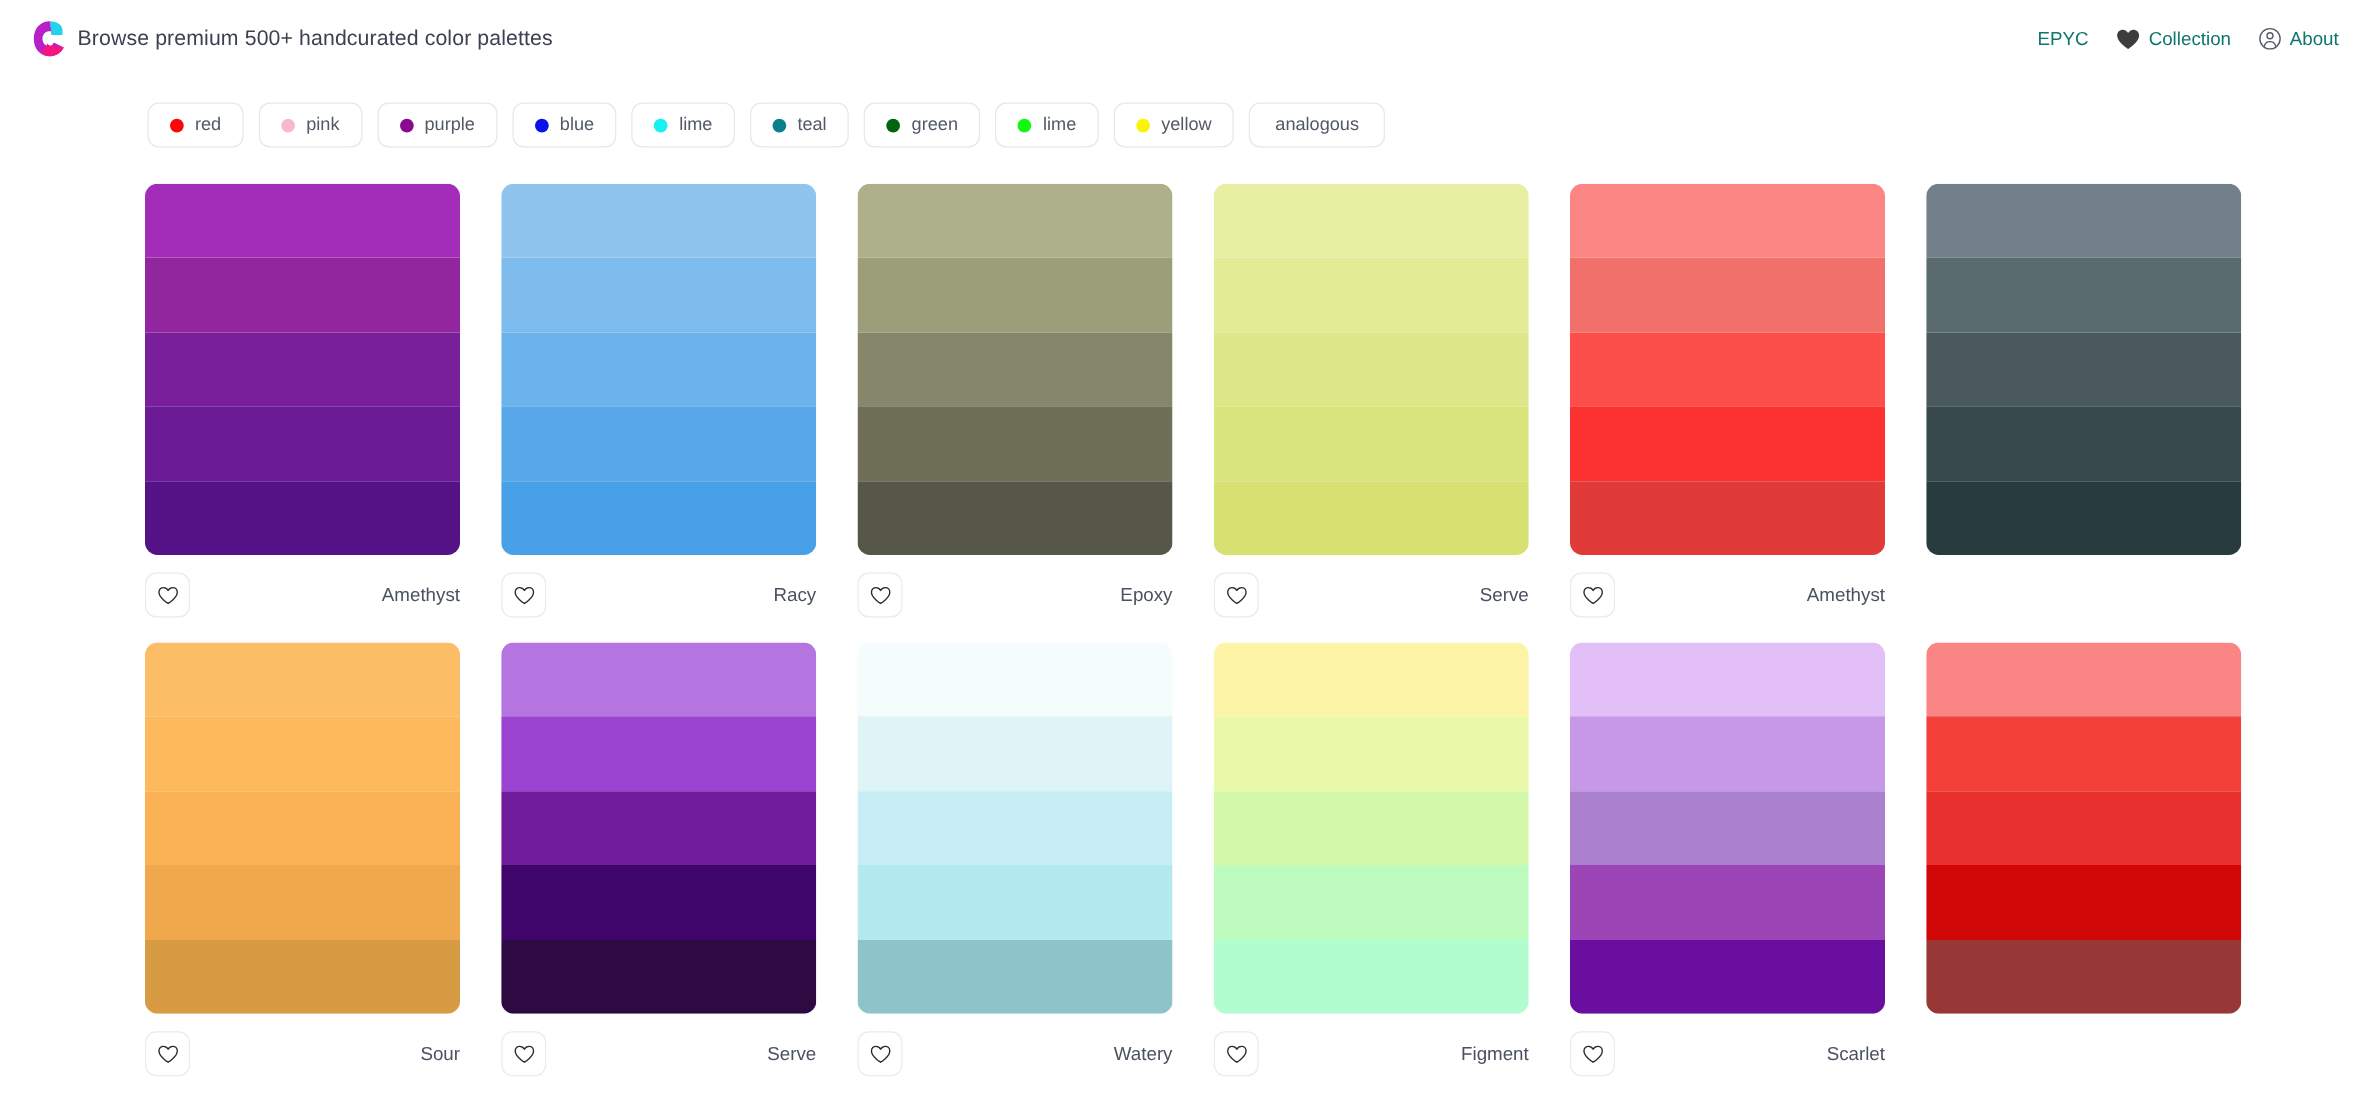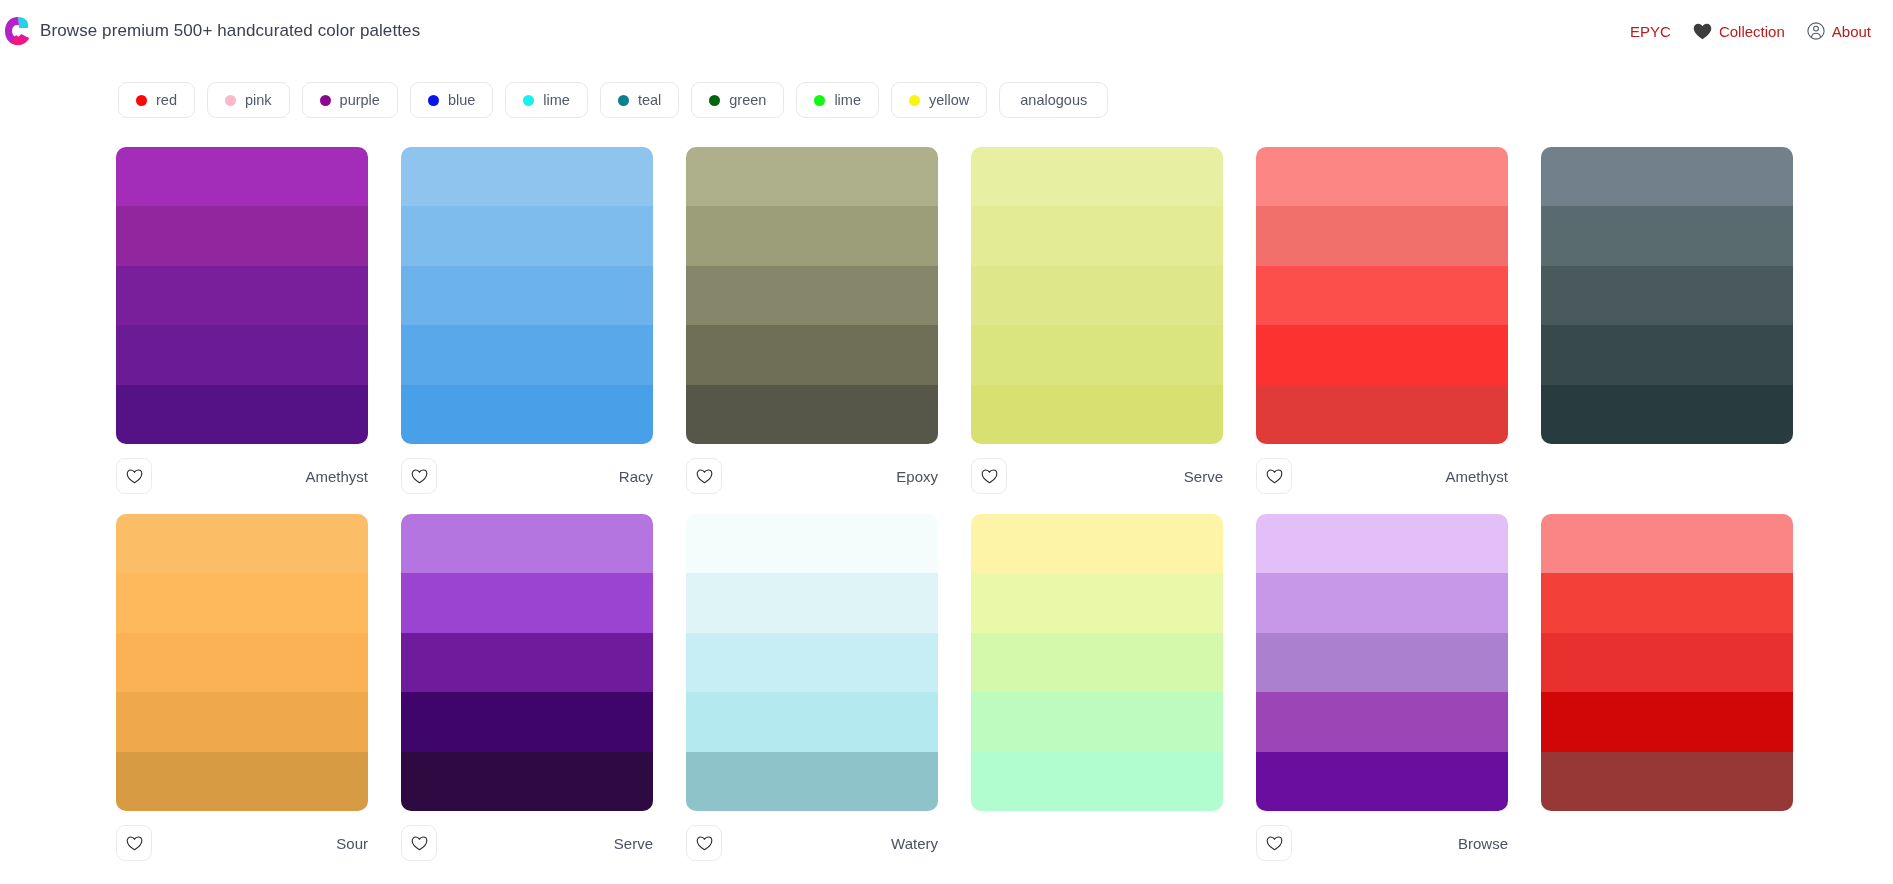--- a/index.html
+++ b/index.html
@@ -11,21 +11,21 @@
     font-family: "Liberation Sans", sans-serif;
     overflow: hidden;
   }
 
   
   .header {
     height: 62px;
     display: flex;
     align-items: center;
     justify-content: space-between;
-    padding: 0 22px 0 4px;
+    padding: 0 22px 0 26px;
   }
   .brand {
     display: flex;
     align-items: center;
     gap: 10px;
   }
   .logo {
     width: 26px;
     height: 30px;
     display: block;
@@ -45,21 +45,21 @@
     font-size: 15px;
     color: #4a5160;
   }
   .nav-item {
     display: flex;
     align-items: center;
     gap: 7px;
     cursor: pointer;
     white-space: nowrap;
   }
-  .nav-label { color: #b91c1c; }
+  .nav-label { color: #0f766e; }
   .nav-icon { display: block; }
 
   
   .chips {
     display: flex;
     align-items: flex-start;
     gap: 12px;
     padding: 20px 0 0 118px;
     height: 62px;
   }
@@ -359,36 +359,44 @@
       </div>
     </div>
     <div class="card">
       <div class="swatches">
         <div class="band" style="background: rgb(253, 244, 168);"></div>
         <div class="band" style="background: rgb(234, 249, 169);"></div>
         <div class="band" style="background: rgb(213, 249, 171);"></div>
         <div class="band" style="background: rgb(190, 251, 191);"></div>
         <div class="band" style="background: rgb(178, 253, 208);"></div>
       </div>
+      <div class="card-foot">
+        <div class="fav-btn">
+          <svg width="17" height="15" viewBox="0 0 19 17">
+            <path d="M9.5 15.6 C9.5 15.6 1.2 10.5 1.2 5.4 C1.2 2.8 3.1 1.2 5.2 1.2 C7 1.2 8.7 2.3 9.5 3.8 C10.3 2.3 12 1.2 13.8 1.2 C15.9 1.2 17.8 2.8 17.8 5.4 C17.8 10.5 9.5 15.6 9.5 15.6 Z" fill="none" stroke="#2b2b2b" stroke-width="1.25" stroke-linejoin="round"></path>
+          </svg>
+        </div>
+        <div class="palette-name">Figment</div>
+      </div>
     </div>
     <div class="card">
       <div class="swatches">
         <div class="band" style="background: rgb(226, 191, 247);"></div>
         <div class="band" style="background: rgb(199, 152, 232);"></div>
         <div class="band" style="background: rgb(171, 128, 207);"></div>
         <div class="band" style="background: rgb(156, 69, 182);"></div>
         <div class="band" style="background: rgb(106, 14, 160);"></div>
       </div>
       <div class="card-foot">
         <div class="fav-btn">
           <svg width="17" height="15" viewBox="0 0 19 17">
             <path d="M9.5 15.6 C9.5 15.6 1.2 10.5 1.2 5.4 C1.2 2.8 3.1 1.2 5.2 1.2 C7 1.2 8.7 2.3 9.5 3.8 C10.3 2.3 12 1.2 13.8 1.2 C15.9 1.2 17.8 2.8 17.8 5.4 C17.8 10.5 9.5 15.6 9.5 15.6 Z" fill="none" stroke="#2b2b2b" stroke-width="1.25" stroke-linejoin="round"></path>
           </svg>
         </div>
-        <div class="palette-name">Browse</div>
+        <div class="palette-name">Scarlet</div>
       </div>
     </div>
     <div class="card">
       <div class="swatches">
         <div class="band" style="background: rgb(250, 133, 133);"></div>
         <div class="band" style="background: rgb(243, 64, 57);"></div>
         <div class="band" style="background: rgb(232, 49, 47);"></div>
         <div class="band" style="background: rgb(209, 6, 6);"></div>
         <div class="band" style="background: rgb(151, 56, 54);"></div>
       </div>

